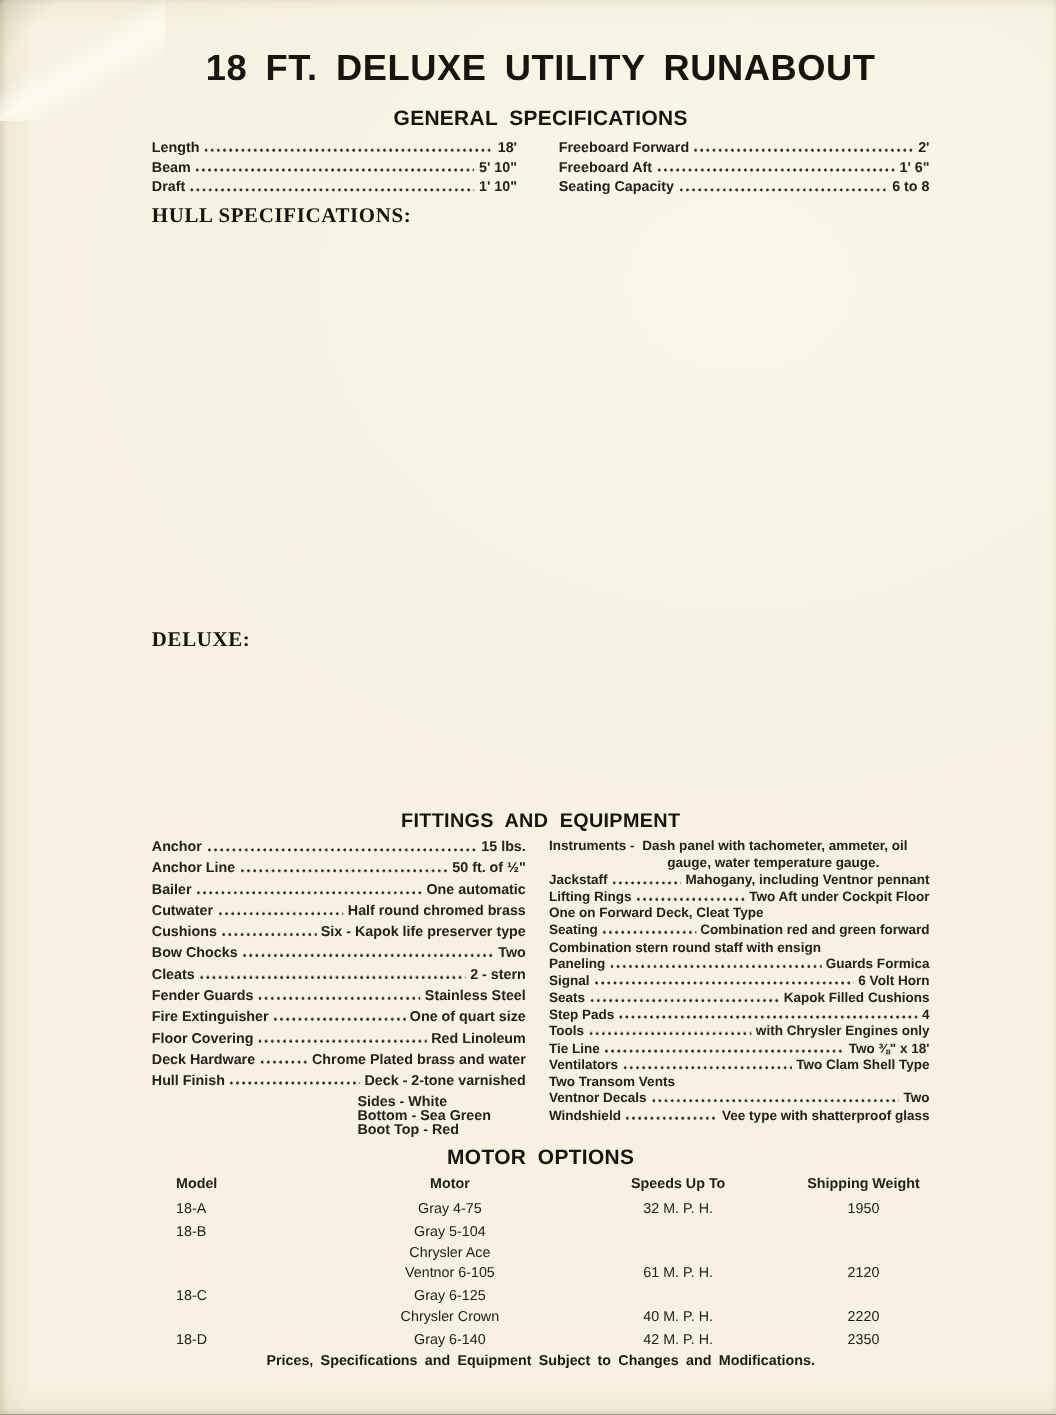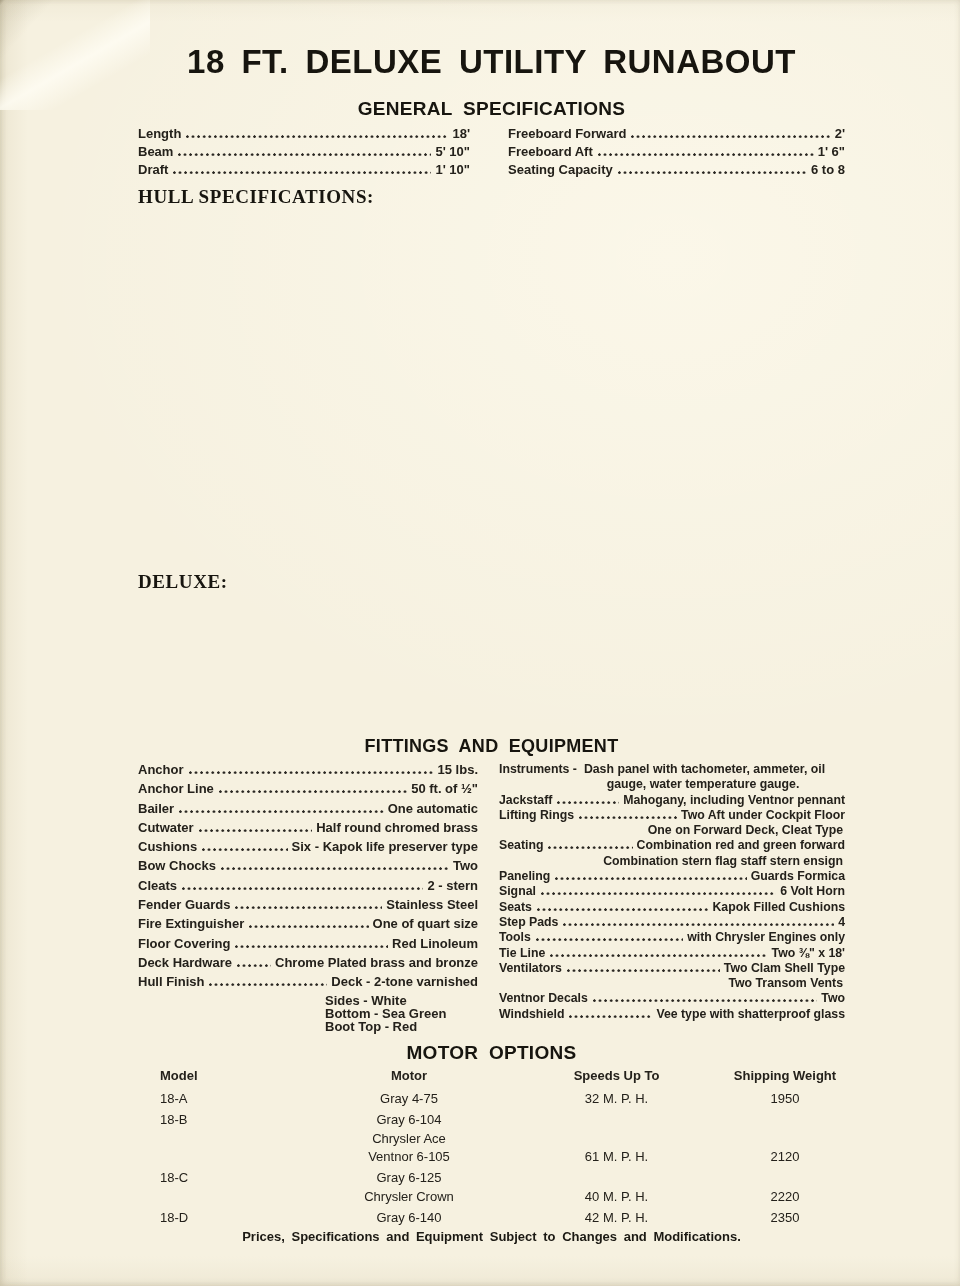--- a/index.html
+++ b/index.html
@@ -56,21 +56,21 @@
   .flabel{white-space:pre;font-weight:bold;}
   .fvalue{white-space:pre;text-align:right;font-weight:bold;}
   .leader{
     flex:1;min-width:14px;height:3px;margin:0 4px -1px 5px;align-self:baseline;
     background-image:radial-gradient(circle at 1.4px 1.6px, #2a2722 1.05px, rgba(0,0,0,0) 1.5px);
     background-size:5.6px 3px;background-repeat:repeat-x;background-position:left bottom;
   }
   .no-leader .fvalue{margin-left:7px;}
   .fextra{font-weight:bold;}
   .extra-indent{text-align:left;padding-left:187px;}
-  .extra-right{text-align:right;padding-right:2px;}
+  .extra-right{text-align:left;padding-right:2px;}
   .extra-center{text-align:center;padding-left:62px;}
 
   
   .gs-grid{position:absolute;top:127px;left:0;width:707px;display:flex;}
   .gs-col{font-size:13px;}
   .gs-col .frow-main{line-height:13px;margin-bottom:5.2px;}
   .gs-left{width:332px;margin-right:38px;}
   .gs-right{width:337px;}
 
   
@@ -303,21 +303,21 @@
               <span class="leader"></span>
               <span class="fvalue">Red Linoleum</span>
             </div>
 
           </div>
 
           <div class="frow">
             <div class="frow-main">
               <span class="flabel">Deck Hardware</span>
               <span class="leader"></span>
-              <span class="fvalue">Chrome Plated brass and bronze</span>
+              <span class="fvalue">Chrome Plated brass and water</span>
             </div>
 
           </div>
 
           <div class="frow">
             <div class="frow-main">
               <span class="flabel">Hull Finish</span>
               <span class="leader"></span>
               <span class="fvalue">Deck - 2-tone varnished</span>
             </div>
@@ -361,21 +361,21 @@
             </div>
           </div>
 
           <div class="frow">
             <div class="frow-main">
               <span class="flabel">Seating</span>
               <span class="leader"></span>
               <span class="fvalue">Combination red and green forward</span>
             </div>
             <div class="fextra extra-right">
-              <div>Combination stern flag staff stern ensign</div>
+              <div>Combination stern round staff with ensign</div>
             </div>
           </div>
 
           <div class="frow">
             <div class="frow-main">
               <span class="flabel">Paneling</span>
               <span class="leader"></span>
               <span class="fvalue">Guards Formica</span>
             </div>
 
@@ -473,21 +473,21 @@
             <div class="mo-c2">
               <div>Gray 4-75</div>
             </div>
             <div class="mo-c3">32 M. P. H.</div>
             <div class="mo-c4">1950</div>
           </div>
 
           <div class="mo-row">
             <div class="mo-c1">18-B</div>
             <div class="mo-c2">
-              <div>Gray 6-104</div>
+              <div>Gray 5-104</div>
               <div>Chrysler Ace</div>
               <div>Ventnor 6-105</div>
             </div>
             <div class="mo-c3">61 M. P. H.</div>
             <div class="mo-c4">2120</div>
           </div>
 
           <div class="mo-row">
             <div class="mo-c1">18-C</div>
             <div class="mo-c2">

